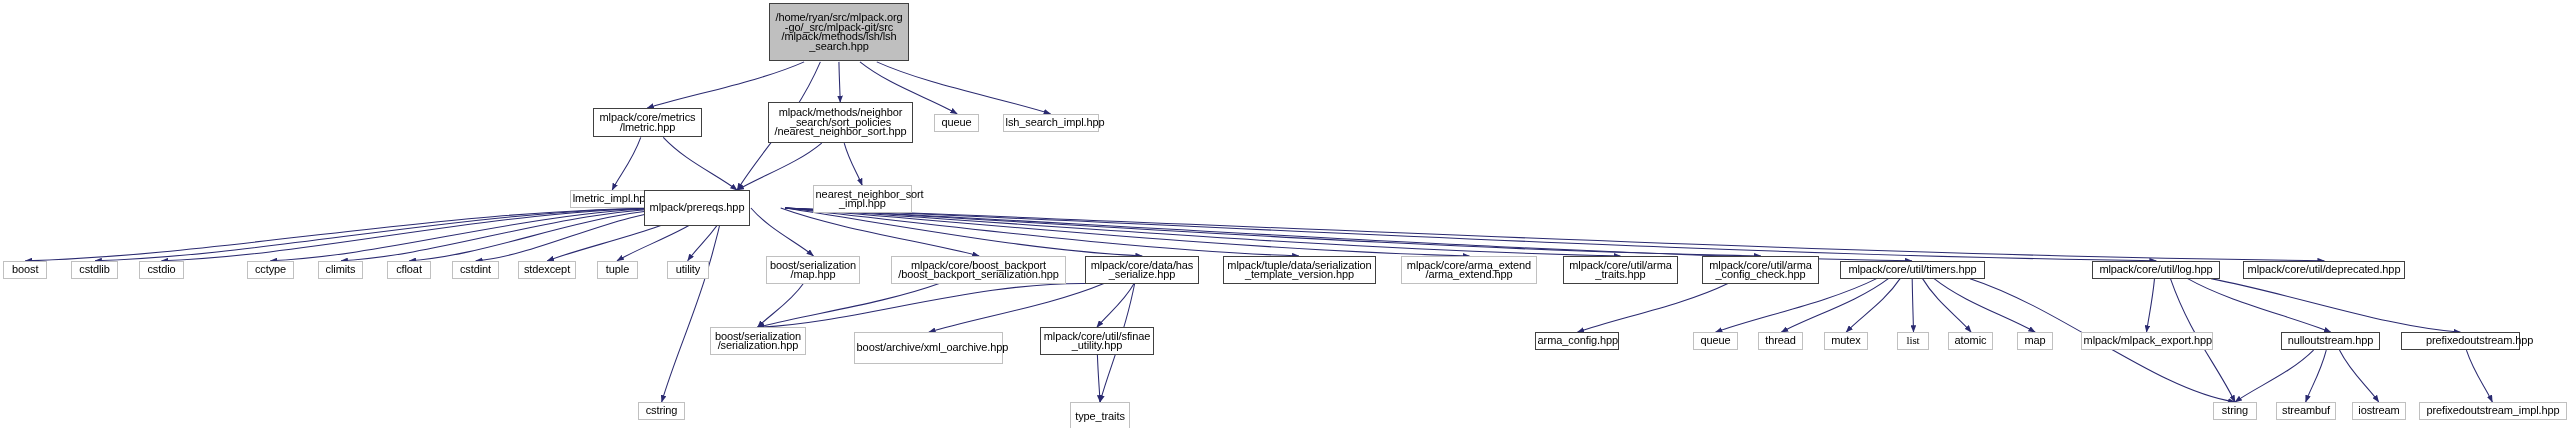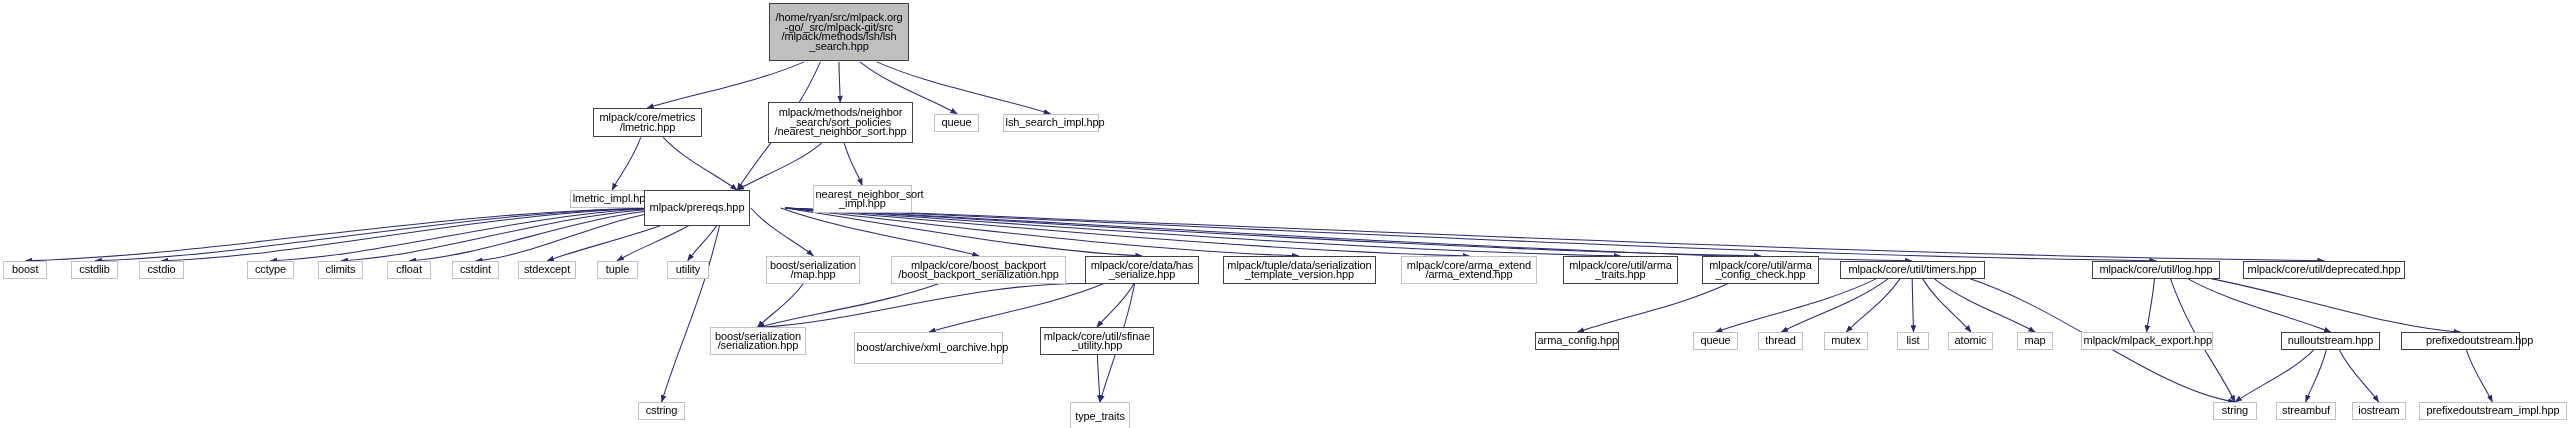--- a/index.html
+++ b/index.html
@@ -163,21 +163,21 @@
       <div class="node strong" style="left: 2243px; top: 261px; width: 162px; height: 18px;"><span class="lbl">mlpack/core/util/deprecated.hpp</span></div>
       <div class="node " style="left: 710px; top: 327px; width: 96px; height: 28px;"><span class="lbl">boost/serialization
 /serialization.hpp</span></div>
       <div class="node " style="left: 854px; top: 332px; width: 149px; height: 32px;"><span class="lbl">boost/archive/xml_oarchive.hpp</span></div>
       <div class="node strong" style="left: 1040px; top: 327px; width: 114px; height: 28px;"><span class="lbl">mlpack/core/util/sfinae
 _utility.hpp</span></div>
       <div class="node strong" style="left: 1535px; top: 332px; width: 84px; height: 18px;"><span class="lbl">arma_config.hpp</span></div>
       <div class="node " style="left: 1693px; top: 332px; width: 45px; height: 18px;"><span class="lbl">queue</span></div>
       <div class="node " style="left: 1758px; top: 332px; width: 45px; height: 18px;"><span class="lbl">thread</span></div>
       <div class="node " style="left: 1824px; top: 332px; width: 44px; height: 18px;"><span class="lbl">mutex</span></div>
-      <div class="node " style="left: 1897px; top: 332px; width: 32px; height: 18px;"><span class="lbl">list</span></div>
+      <div class="node " style="left: 1897px; top: 332px; width: 32px; height: 18px; font-family: Liberation Serif, serif;"><span class="lbl">list</span></div>
       <div class="node " style="left: 1948px; top: 332px; width: 45px; height: 18px;"><span class="lbl">atomic</span></div>
       <div class="node " style="left: 2017px; top: 332px; width: 36px; height: 18px;"><span class="lbl">map</span></div>
       <div class="node " style="left: 2081px; top: 332px; width: 132px; height: 18px;"><span class="lbl">mlpack/mlpack_export.hpp</span></div>
       <div class="node strong" style="left: 2281px; top: 332px; width: 99px; height: 18px;"><span class="lbl">nulloutstream.hpp</span></div>
       <div class="node strong" style="left: 2401px; top: 332px; width: 119px; height: 18px; padding-left: 24px;"><span class="lbl">prefixedoutstream.hpp</span></div>
       <div class="node " style="left: 638px; top: 402px; width: 47px; height: 18px;"><span class="lbl">cstring</span></div>
       <div class="node " style="left: 1070px; top: 402px; width: 60px; height: 30px;"><span class="lbl">type_traits</span></div>
       <div class="node " style="left: 2213px; top: 402px; width: 44px; height: 18px;"><span class="lbl">string</span></div>
       <div class="node " style="left: 2276px; top: 402px; width: 60px; height: 18px;"><span class="lbl">streambuf</span></div>
       <div class="node " style="left: 2352px; top: 402px; width: 54px; height: 18px;"><span class="lbl">iostream</span></div>

